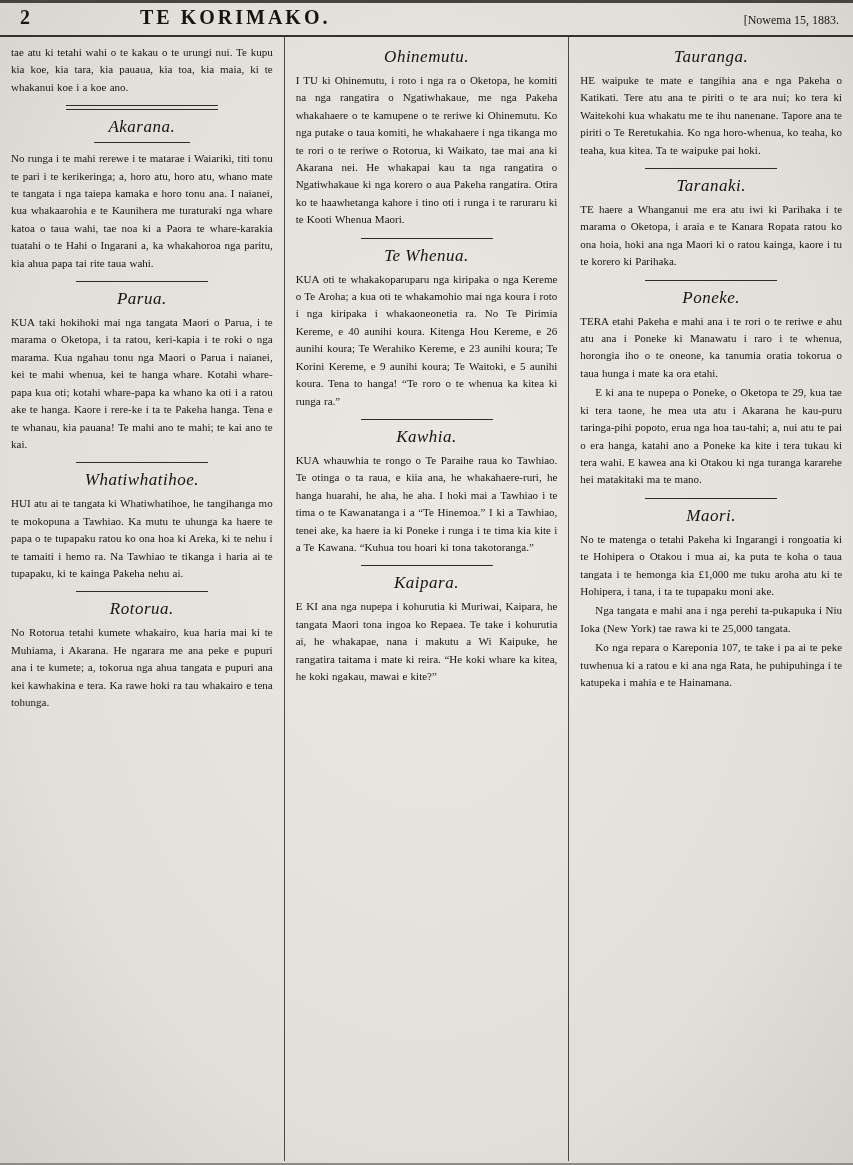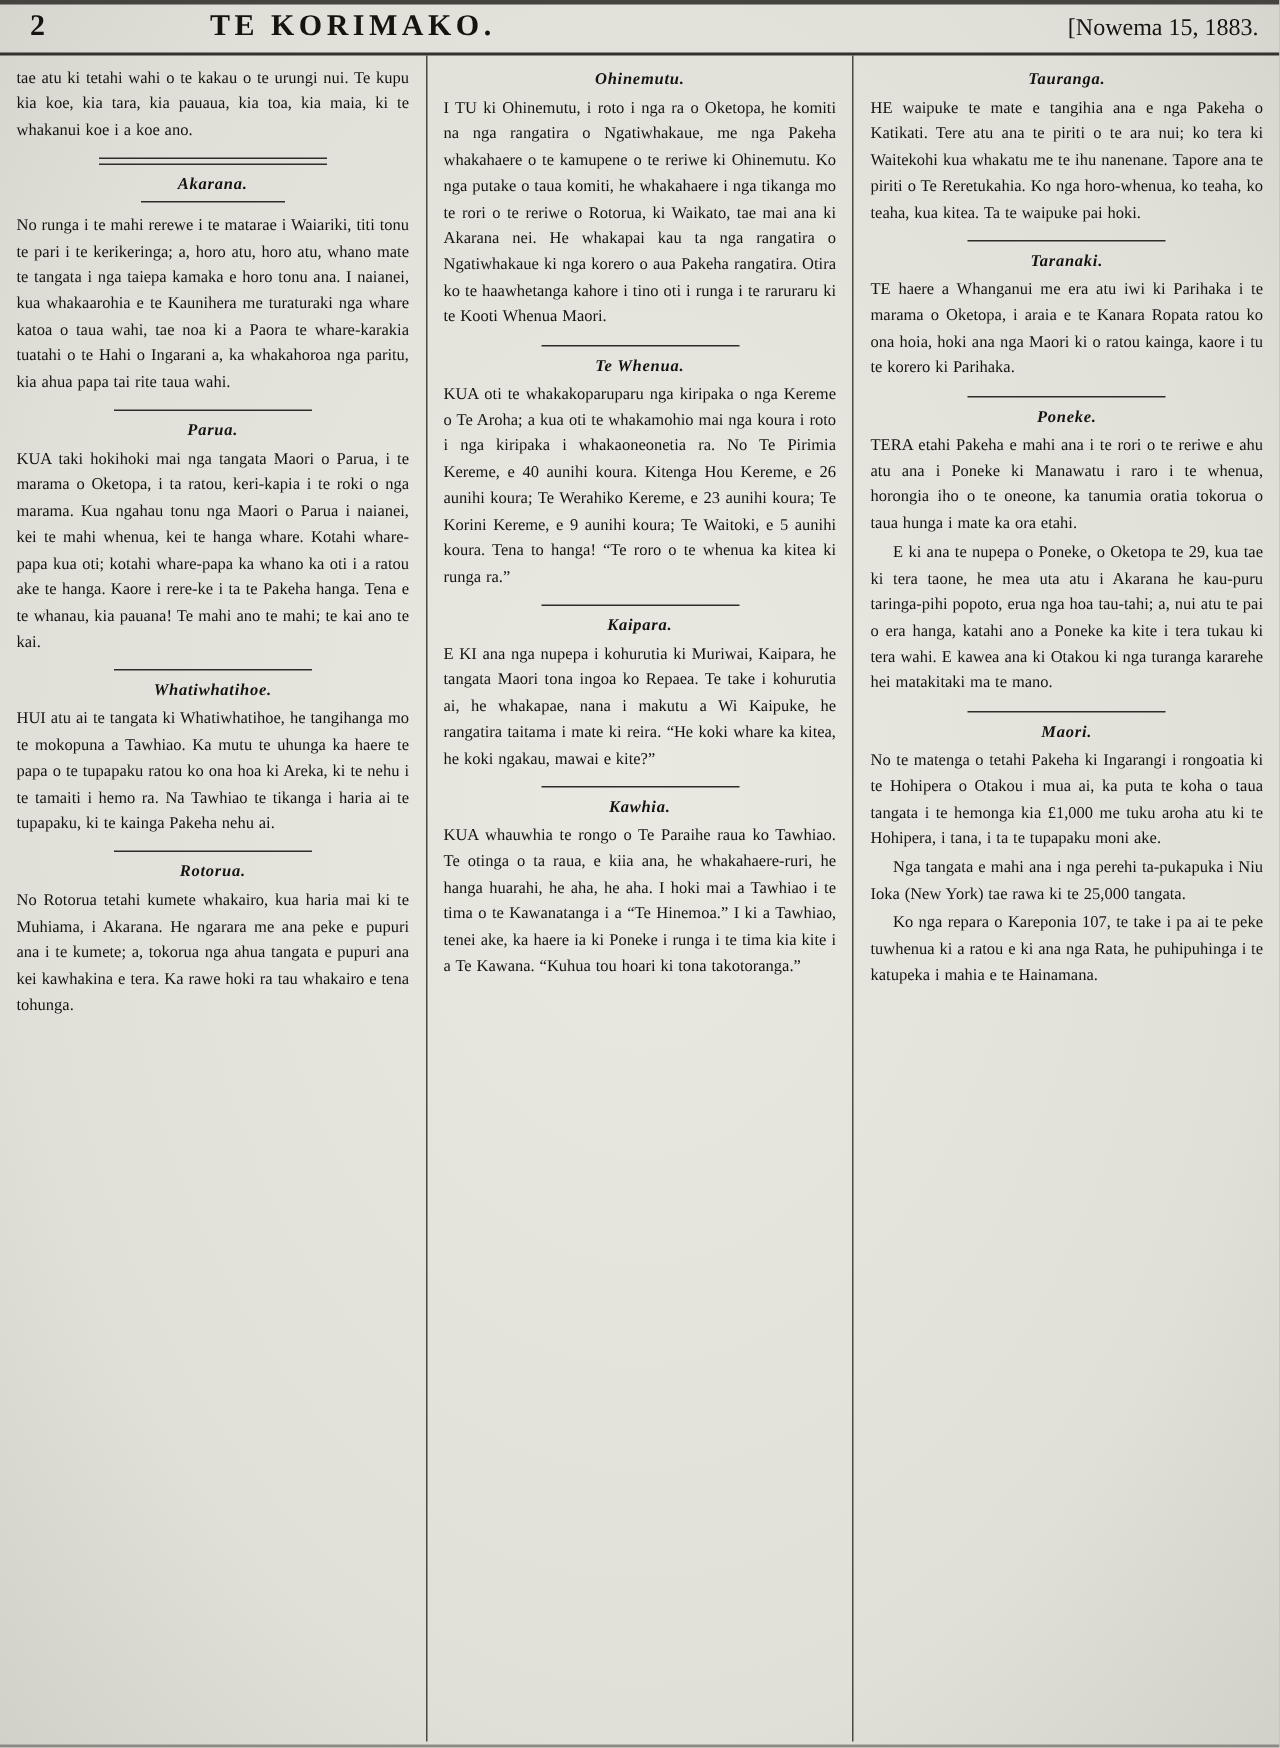--- a/index.html
+++ b/index.html
@@ -9,36 +9,36 @@
     background-image:radial-gradient(ellipse at 50% 45%, #e9e8e1 0%, #e1e0d8 70%, #d2d1c9 100%);
     font-family:"Liberation Serif","DejaVu Serif",serif;
     color:#17140f;box-sizing:border-box;
   }
   .scan-edge-top{position:absolute;top:0;left:0;right:0;height:3px;background:#46443f;}
   .scan-edge-bottom{position:absolute;bottom:0;left:0;right:0;height:2px;background:#8b8a83;}
 
   .header{display:flex;align-items:baseline;padding:6px 14px 3px 20px;}
   .page-number{font-weight:bold;font-size:20px;width:120px;}
   .masthead{flex:1;font-weight:bold;font-size:20px;letter-spacing:3px;}
-  .issue-date{width:180px;text-align:right;font-size:16px;white-space:nowrap;}
+  .issue-date{width:180px;text-align:right;font-size:12px;white-space:nowrap;}
   .header-rule{border:0;border-top:2px solid #34322c;margin:3px 0 0;}
 
   .columns{display:flex;align-items:stretch;height:1124px;}
   .column{flex:1 1 0;padding:7px 11px 0;overflow:hidden;min-width:0;}
   .column + .column{border-left:1px solid #4a4841;}
 
   .article-text{
     font-size:11px;line-height:17.4px;text-align:justify;margin:0 0 2px;
     word-spacing:0.5px;
   }
   .article-text + .article-text{text-indent:15px;margin-top:2px;}
 
   .heading{
-    font-style:italic;font-weight:bold;text-align:center;
-    font-size:11px;margin:1px 0 5px;letter-spacing:0.5px;
+    font-style:italic;font-weight:normal;text-align:center;
+    font-size:17px;margin:1px 0 5px;letter-spacing:0.5px;
   }
   .rule{width:132px;margin:9px auto 7px;border:0;border-top:1px solid #2e2c26;height:0;}
   .rule.double{border-bottom:1px solid #2e2c26;height:3px;width:152px;}
   .rule.sub{width:96px;margin:0 auto 7px;}
 </style>
 </head>
 <body>
 
 <div class="page">
   <div class="scan-edge-top"></div>
@@ -90,28 +90,28 @@
       </article>
 
       <article>
         <hr class="rule">
         <h3 class="heading">Te Whenua.</h3>
         <p class="article-text">KUA oti te whakakoparuparu nga kiripaka o nga Kereme o Te Aroha; a kua oti te whakamohio mai nga koura i roto i nga kiripaka i whakaoneonetia ra. No Te Pirimia Kereme, e 40 aunihi koura.   Kitenga Hou Kereme, e 26 aunihi koura; Te Werahiko Kereme, e 23 aunihi koura; Te Korini Kereme, e 9 aunihi koura; Te Waitoki, e 5 aunihi koura.   Tena to hanga! “Te roro o te whenua ka kitea ki runga ra.”</p>
       </article>
 
       <article>
         <hr class="rule">
-        <h3 class="heading">Kaipara.</h3>
-        <p class="article-text">E KI ana nga nupepa i kohurutia ki Muriwai, Kaipara, he tangata Maori tona ingoa ko Repaea. Te take i kohurutia ai, he whakapae, nana i makutu a Wi Kaipuke, he rangatira taitama i mate ki reira.   “He koki whare ka kitea, he koki ngakau, mawai e kite?”</p>
+        <h3 class="heading">Kawhia.</h3>
+        <p class="article-text">KUA whauwhia te rongo o Te Paraihe raua ko Tawhiao.   Te otinga o ta raua, e kiia ana, he whakahaere-ruri, he hanga huarahi, he aha, he aha.   I hoki mai a Tawhiao i te tima o te Kawanatanga i a “Te Hinemoa.”   I ki a Tawhiao, tenei ake, ka haere ia ki Poneke i runga i te tima kia kite i a Te Kawana.   “Kuhua tou hoari ki tona takotoranga.”</p>
       </article>
 
       <article>
         <hr class="rule">
-        <h3 class="heading">Kawhia.</h3>
-        <p class="article-text">KUA whauwhia te rongo o Te Paraihe raua ko Tawhiao.   Te otinga o ta raua, e kiia ana, he whakahaere-ruri, he hanga huarahi, he aha, he aha.   I hoki mai a Tawhiao i te tima o te Kawanatanga i a “Te Hinemoa.”   I ki a Tawhiao, tenei ake, ka haere ia ki Poneke i runga i te tima kia kite i a Te Kawana.   “Kuhua tou hoari ki tona takotoranga.”</p>
+        <h3 class="heading">Kaipara.</h3>
+        <p class="article-text">E KI ana nga nupepa i kohurutia ki Muriwai, Kaipara, he tangata Maori tona ingoa ko Repaea. Te take i kohurutia ai, he whakapae, nana i makutu a Wi Kaipuke, he rangatira taitama i mate ki reira.   “He koki whare ka kitea, he koki ngakau, mawai e kite?”</p>
       </article>
     </div>
 
     <div class="column">
       <article>
         <h3 class="heading" style="margin-top:3px;">Tauranga.</h3>
         <p class="article-text">HE waipuke te mate e tangihia ana e nga Pakeha o Katikati. Tere atu ana te piriti o te ara nui; ko tera ki Waitekohi kua whakatu me te ihu nanenane. Tapore ana te piriti o Te Reretukahia.   Ko nga horo-whenua, ko teaha, ko teaha, kua kitea. Ta te waipuke pai hoki.</p>
       </article>
 
       <article>

